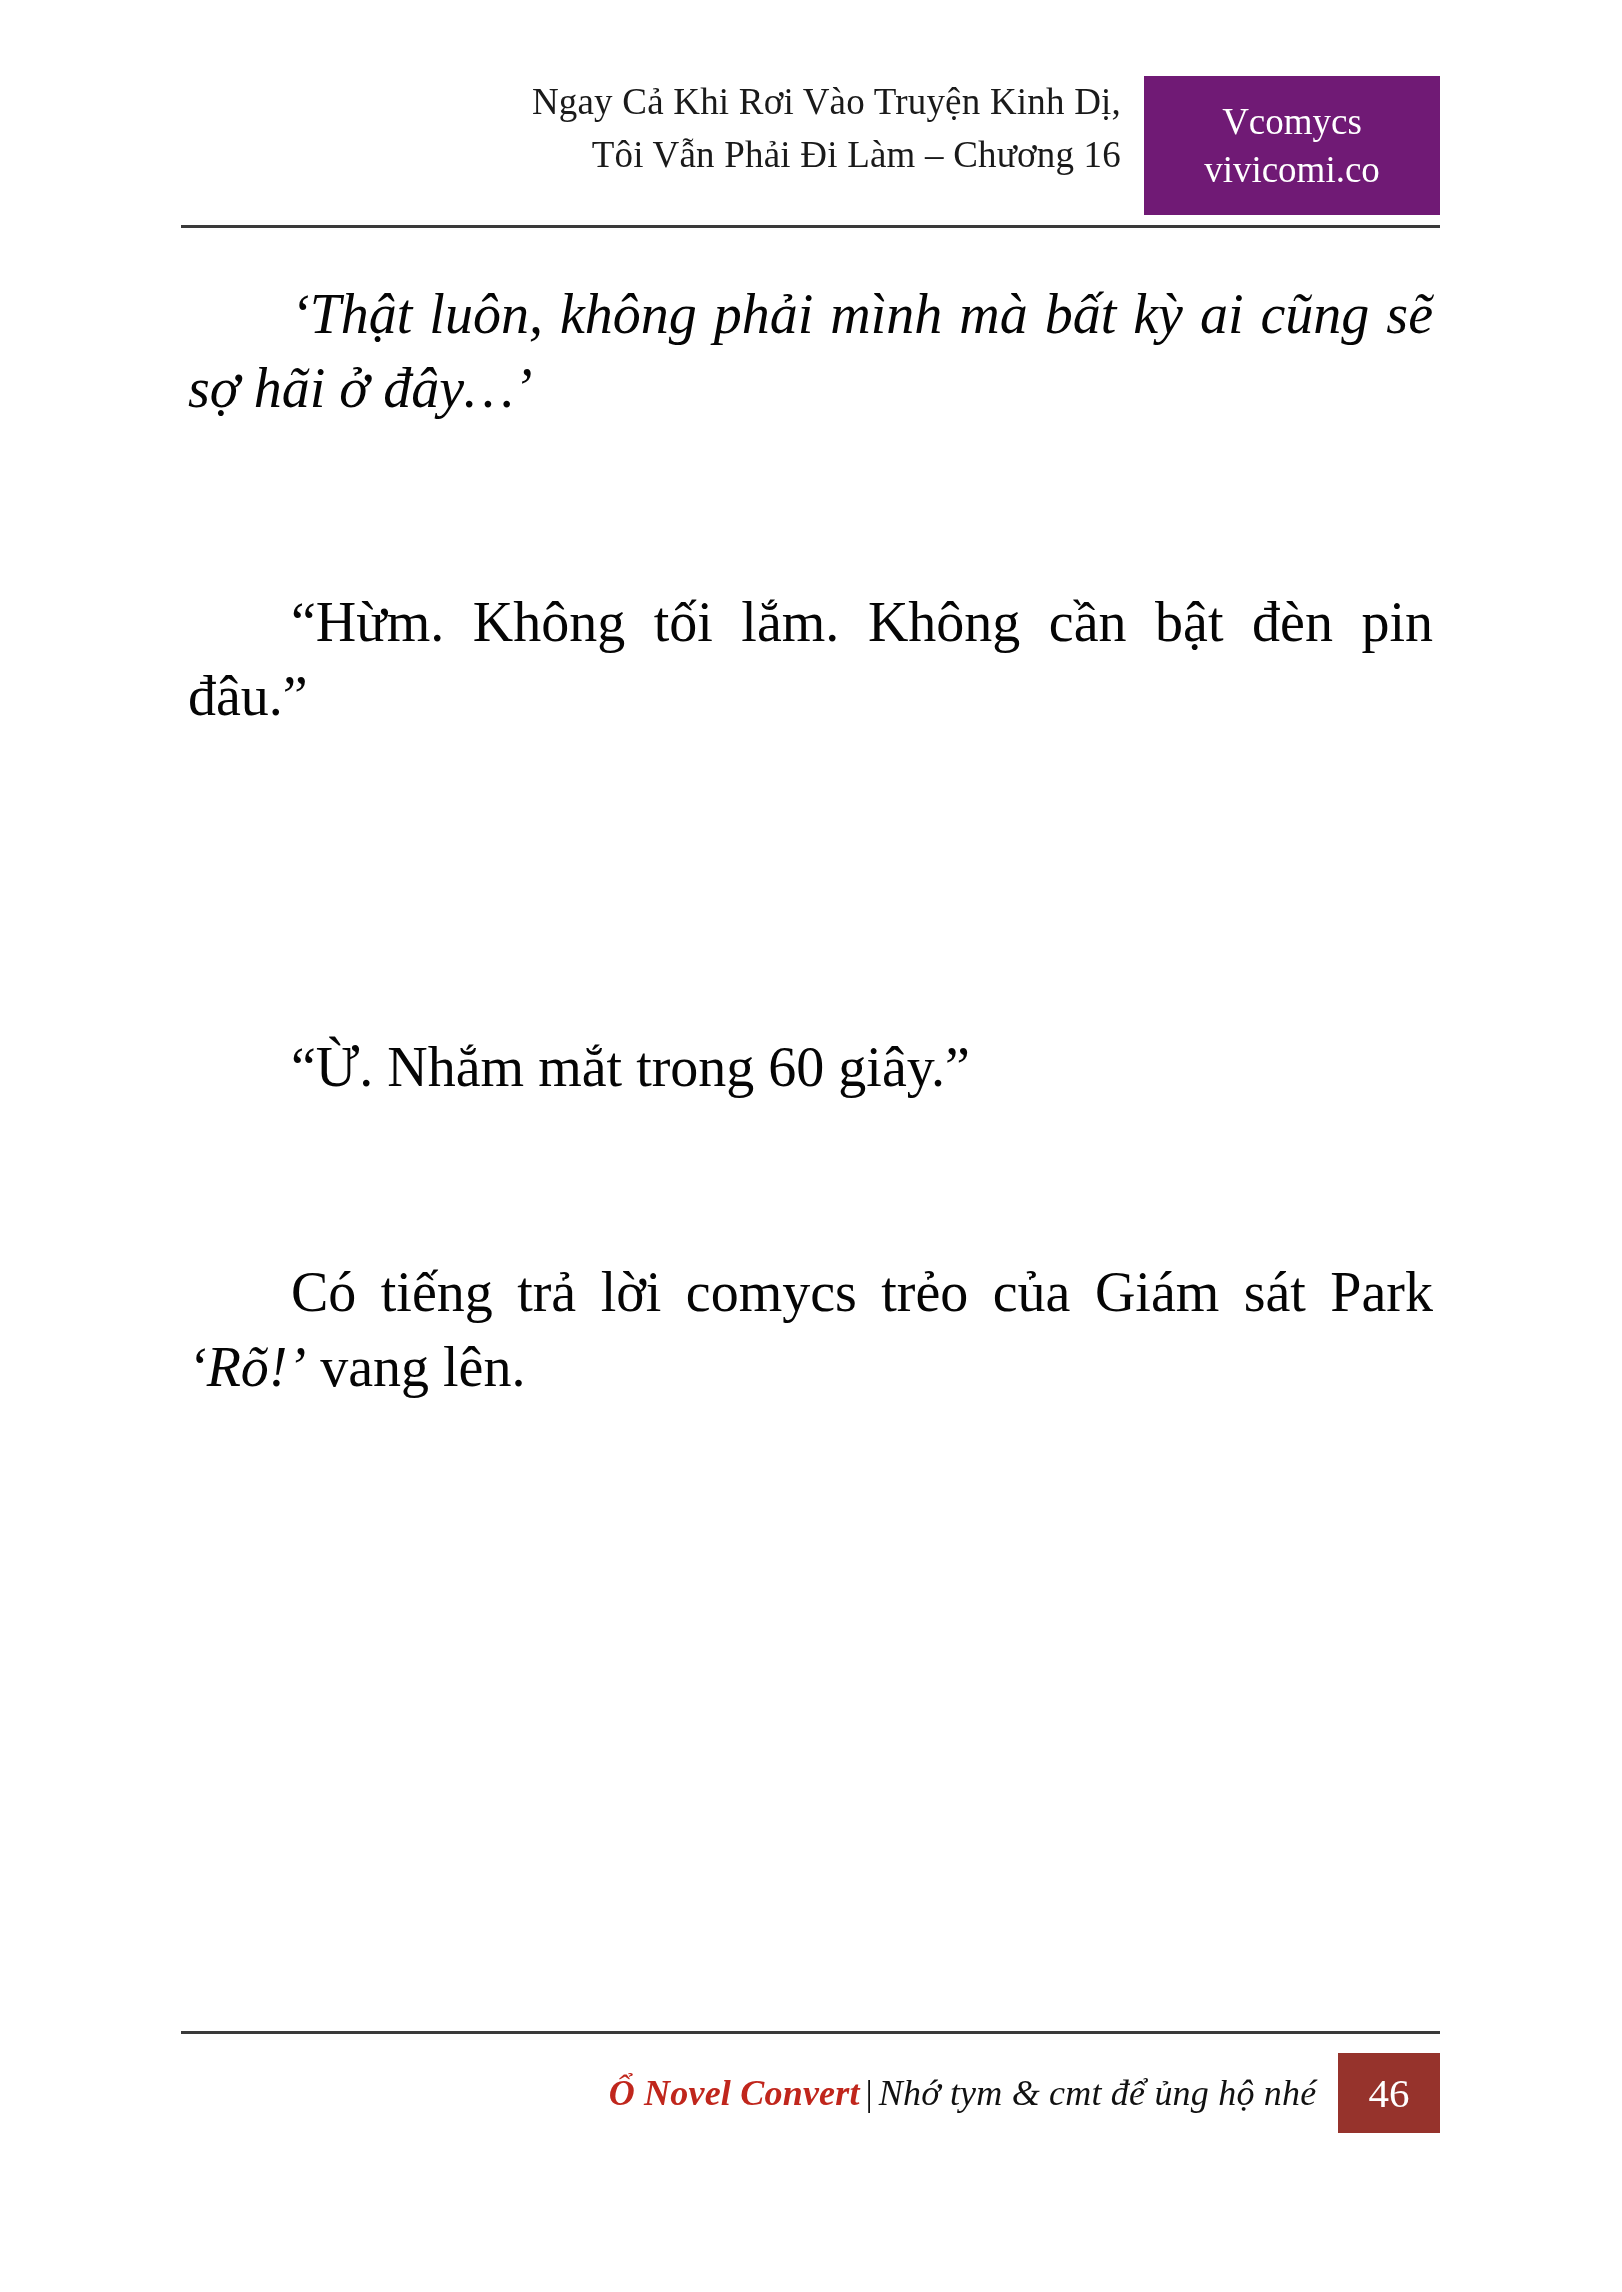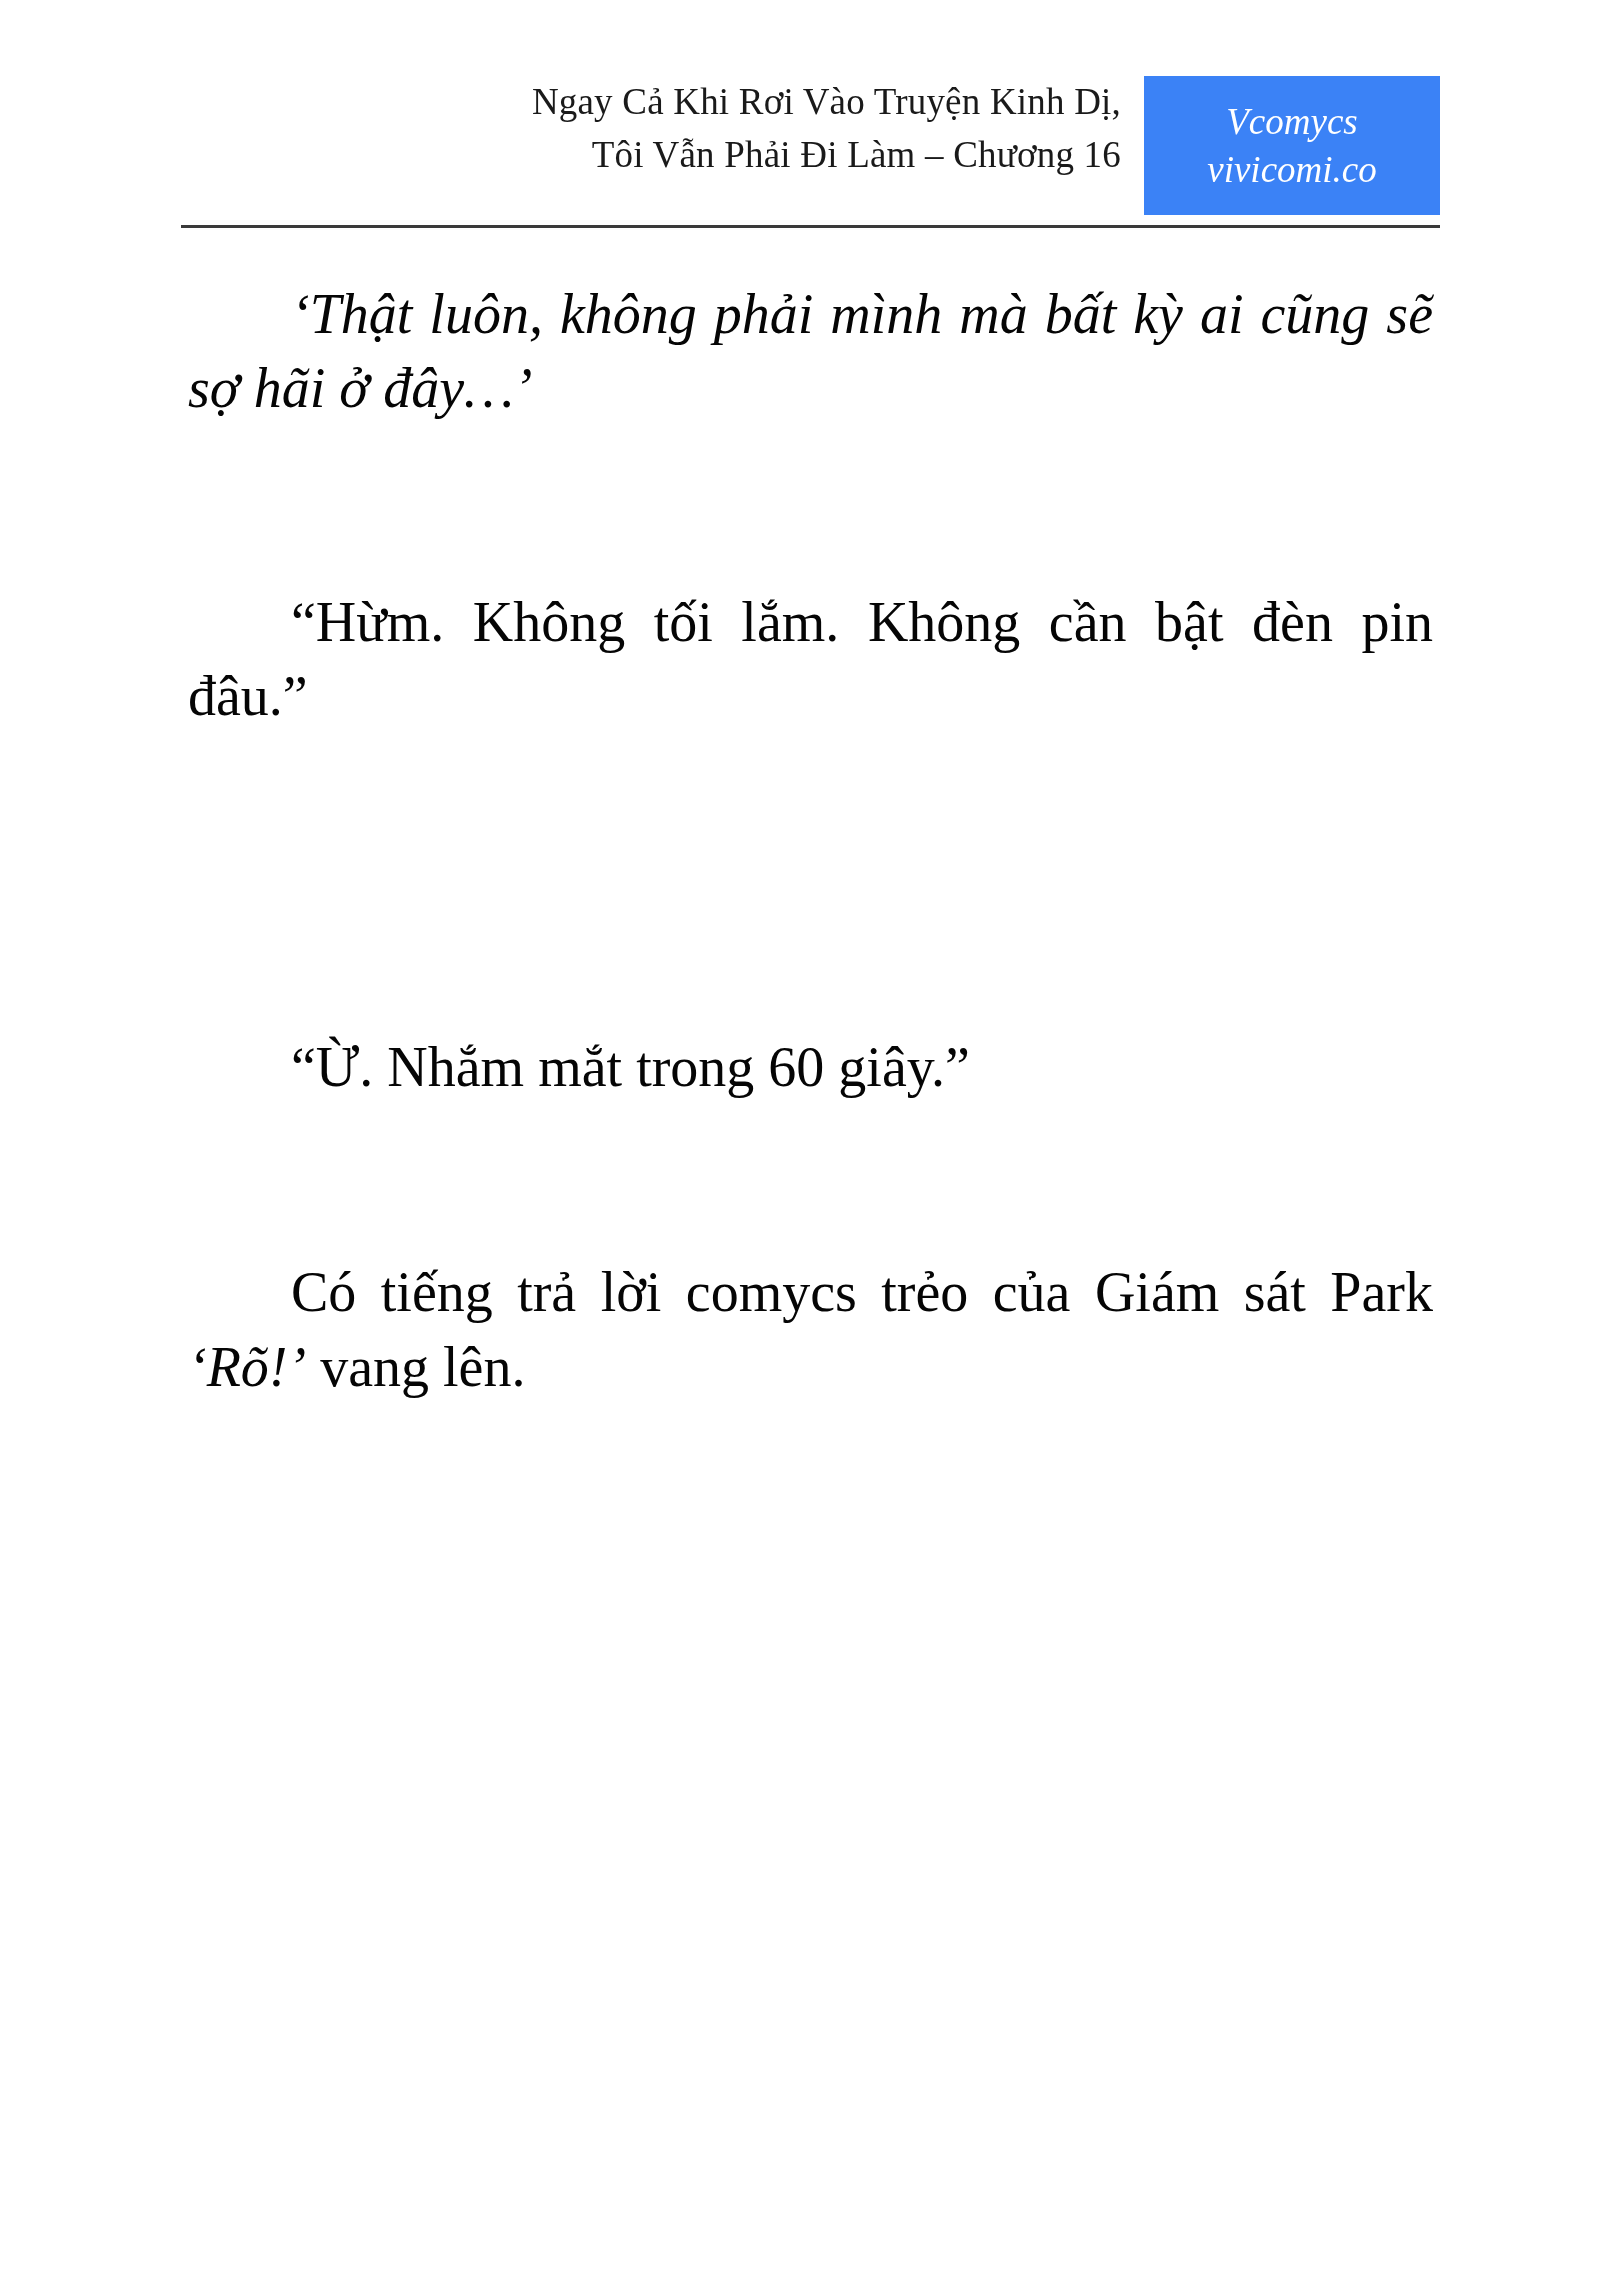--- a/index.html
+++ b/index.html
@@ -43,30 +43,29 @@
     line-height: 1.42;
     color: #1a1a1a;
     letter-spacing: 0.2px;
   }
   .header-badge {
     position: absolute;
     right: 0;
     top: 0;
     width: 296px;
     height: 139px;
-    background: #3b82f6;
+    background: #701a75;
     color: #ffffff;
     display: flex;
     flex-direction: column;
     align-items: center;
     justify-content: center;
     line-height: 1.28;
     font-size: 37px;
     font-family: "Liberation Serif", serif;
-    font-style: italic;
   }
   .header-rule {
     position: absolute;
     left: 0;
     top: 149px;
     width: 1259px;
     height: 2.9px;
     background: #3a3a3a;
   }
 
@@ -188,16 +187,23 @@
     <p class="para italic">‘Thật luôn, không phải mình mà bất kỳ ai cũng sẽ sợ hãi ở đây…’</p>
     <div class="gap-l"></div>
     <p class="para">“Hừm. Không tối lắm. Không cần bật đèn pin đâu.”</p>
     <div class="gap-l"></div>
     <div class="gap-m"></div>
     <p class="para">“Ừ. Nhắm mắt trong 60 giây.”</p>
     <div class="gap-m"></div>
     <p class="para"><span>Có tiếng trả lời comycs trẻo của Giám sát Park </span><span class="inline-italic">‘Rõ!’</span><span> vang lên.</span></p>
   </div>
 
+  <div class="footer">
+    <div class="footer-rule"></div>
+    <div class="footer-inner">
+      <div class="footer-text"><span class="footer-brand">Ổ Novel Convert</span><span class="footer-sep">|</span><span class="footer-note">Nhớ tym &amp; cmt để ủng hộ nhé</span></div>
+      <div class="page-num">46</div>
+    </div>
+  </div>
 
 
 </div>
 
 
 </body></html>

